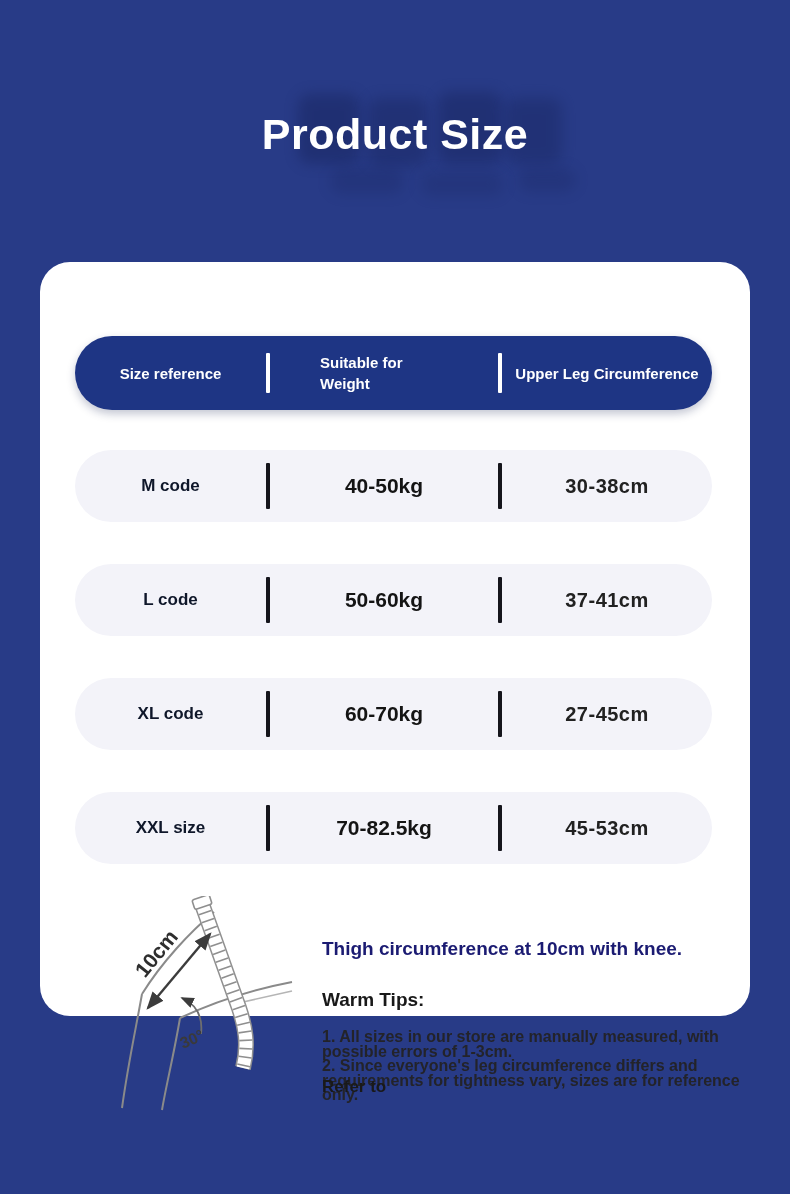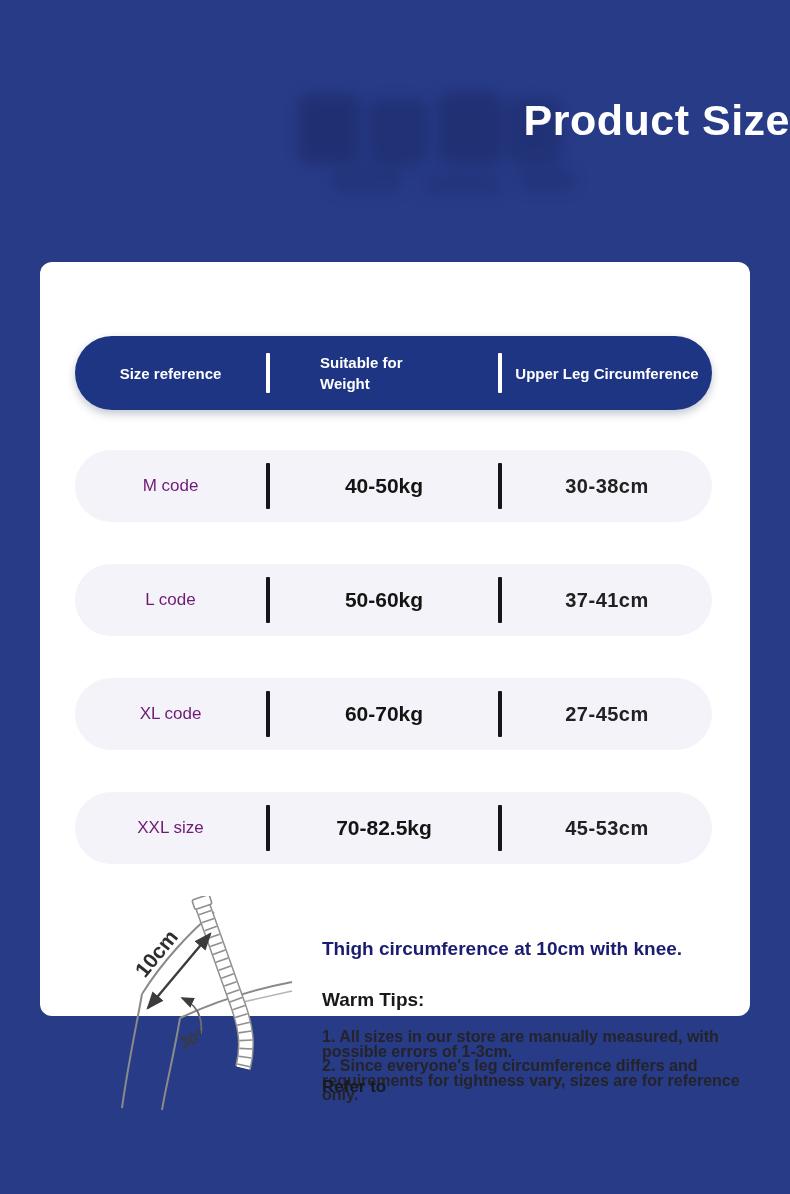--- a/index.html
+++ b/index.html
@@ -7,60 +7,60 @@
     --row_pill:#f3f3f9; --headline_navy:#1b1b72; --title_text:#ffffff;
   }
   *{box-sizing:border-box; margin:0; padding:0;}
   html,body{width:790px; height:1194px;}
   body{
     position:relative; overflow:hidden;
     background:var(--background);
     font-family:"Liberation Sans", sans-serif;
   }
   .title{
-    position:absolute; top:96px; left:0; width:790px;
-    text-align:right; color:var(--title_text);
+    position:absolute; top:110px; left:0; width:790px;
+    text-align:center; color:var(--title_text);
     font-size:43px; font-weight:bold; letter-spacing:.5px; z-index:2;
   }
   .ghost{
     position:absolute; background:#141f55; border-radius:12px;
     filter:blur(7px); z-index:1;
   }
   .g1{left:298px; top:94px;  width:62px; height:70px; opacity:.40;}
   .g2{left:368px; top:98px;  width:60px; height:68px; opacity:.34;}
   .g3{left:438px; top:92px;  width:64px; height:72px; opacity:.38;}
   .g4{left:506px; top:98px;  width:56px; height:66px; opacity:.32;}
   .g5{left:330px; top:168px; width:74px; height:26px; opacity:.22;}
   .g6{left:420px; top:172px; width:84px; height:24px; opacity:.20;}
   .g7{left:518px; top:168px; width:58px; height:24px; opacity:.22;}
 
   .card{
     position:absolute; left:40px; top:262px; width:710px; height:754px;
-    background:var(--card); border-radius:12px; z-index:3;
+    background:var(--card); border-radius:30px; z-index:3;
   }
   .pill{
     position:absolute; left:35px; width:637px; height:72px;
     border-radius:38px; display:flex; align-items:center;
   }
   .header-pill{
     top:74px; height:74px; background:var(--header_pill); color:#fff;
     box-shadow:0 4px 8px rgba(20,30,80,.25);
   }
   .row-pill{background:var(--row_pill);}
   .r0{top:188px;} .r1{top:302px;} .r2{top:416px;} .r3{top:530px;text-align:center;}
 
   .cell{display:flex; align-items:center; justify-content:center;}
   .c-size{width:191px;}
   .c-weight{width:228px;}
   .c-circ{width:210px;}
   .hdr-size{font-size:15px; font-weight:bold;}
   .hdr-weight{justify-content:flex-start; padding-left:50px;}
   .hdr-weight span{display:block; width:112px; font-size:15px; font-weight:bold; line-height:21px; text-align:left;}
   .hdr-circ{font-size:15px; font-weight:bold;}
-  .v-size{font-size:17px; font-weight:normal; color:#701a75;}
+  .v-size{font-size:17px; font-weight:bold; color:#0f172a;}
   .v-weight{font-size:21px; font-weight:bold; color:#141414;}
   .v-circ{font-size:20px; font-weight:700; color:#212121; letter-spacing:.5px;}
   .hd-div{width:4px; height:40px; background:#ffffff; border-radius:1px;}
   .row-div{width:4px; height:46px; background:#15151c; border-radius:1px;}
 
   .headline{
     position:absolute; left:282px; top:676px;
     font-size:19px; font-weight:bold; color:var(--headline_navy);
   }
   .warm-tips{

